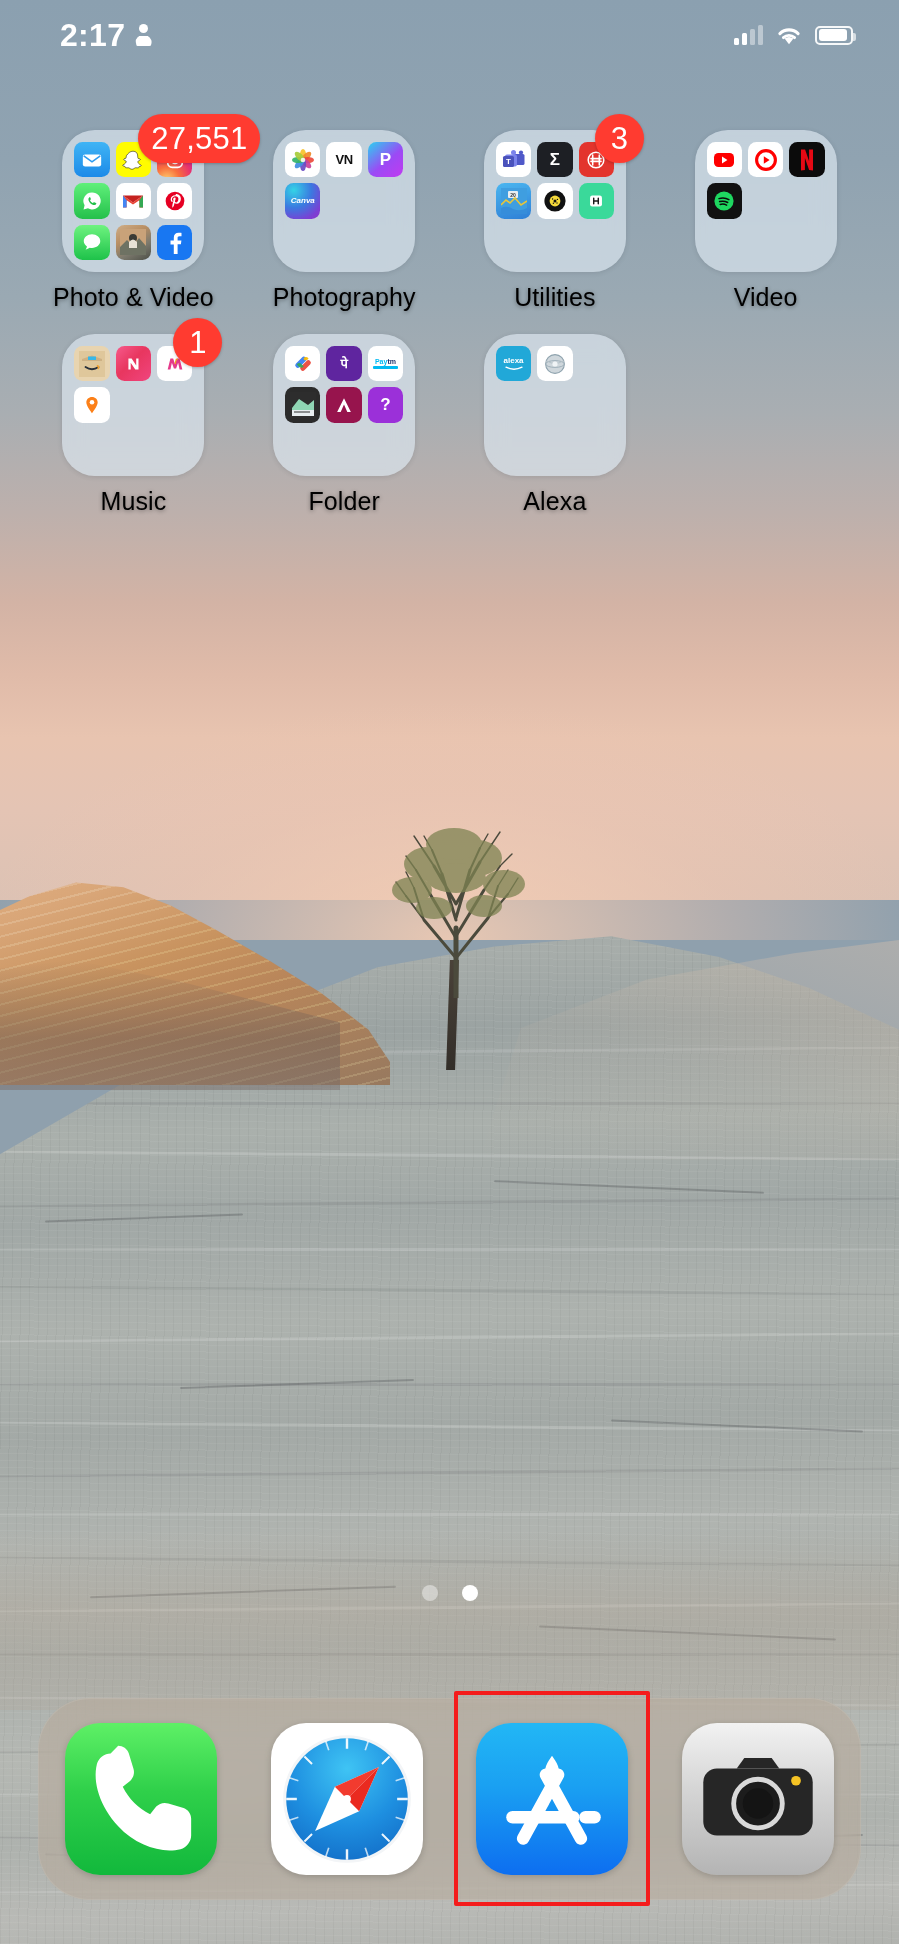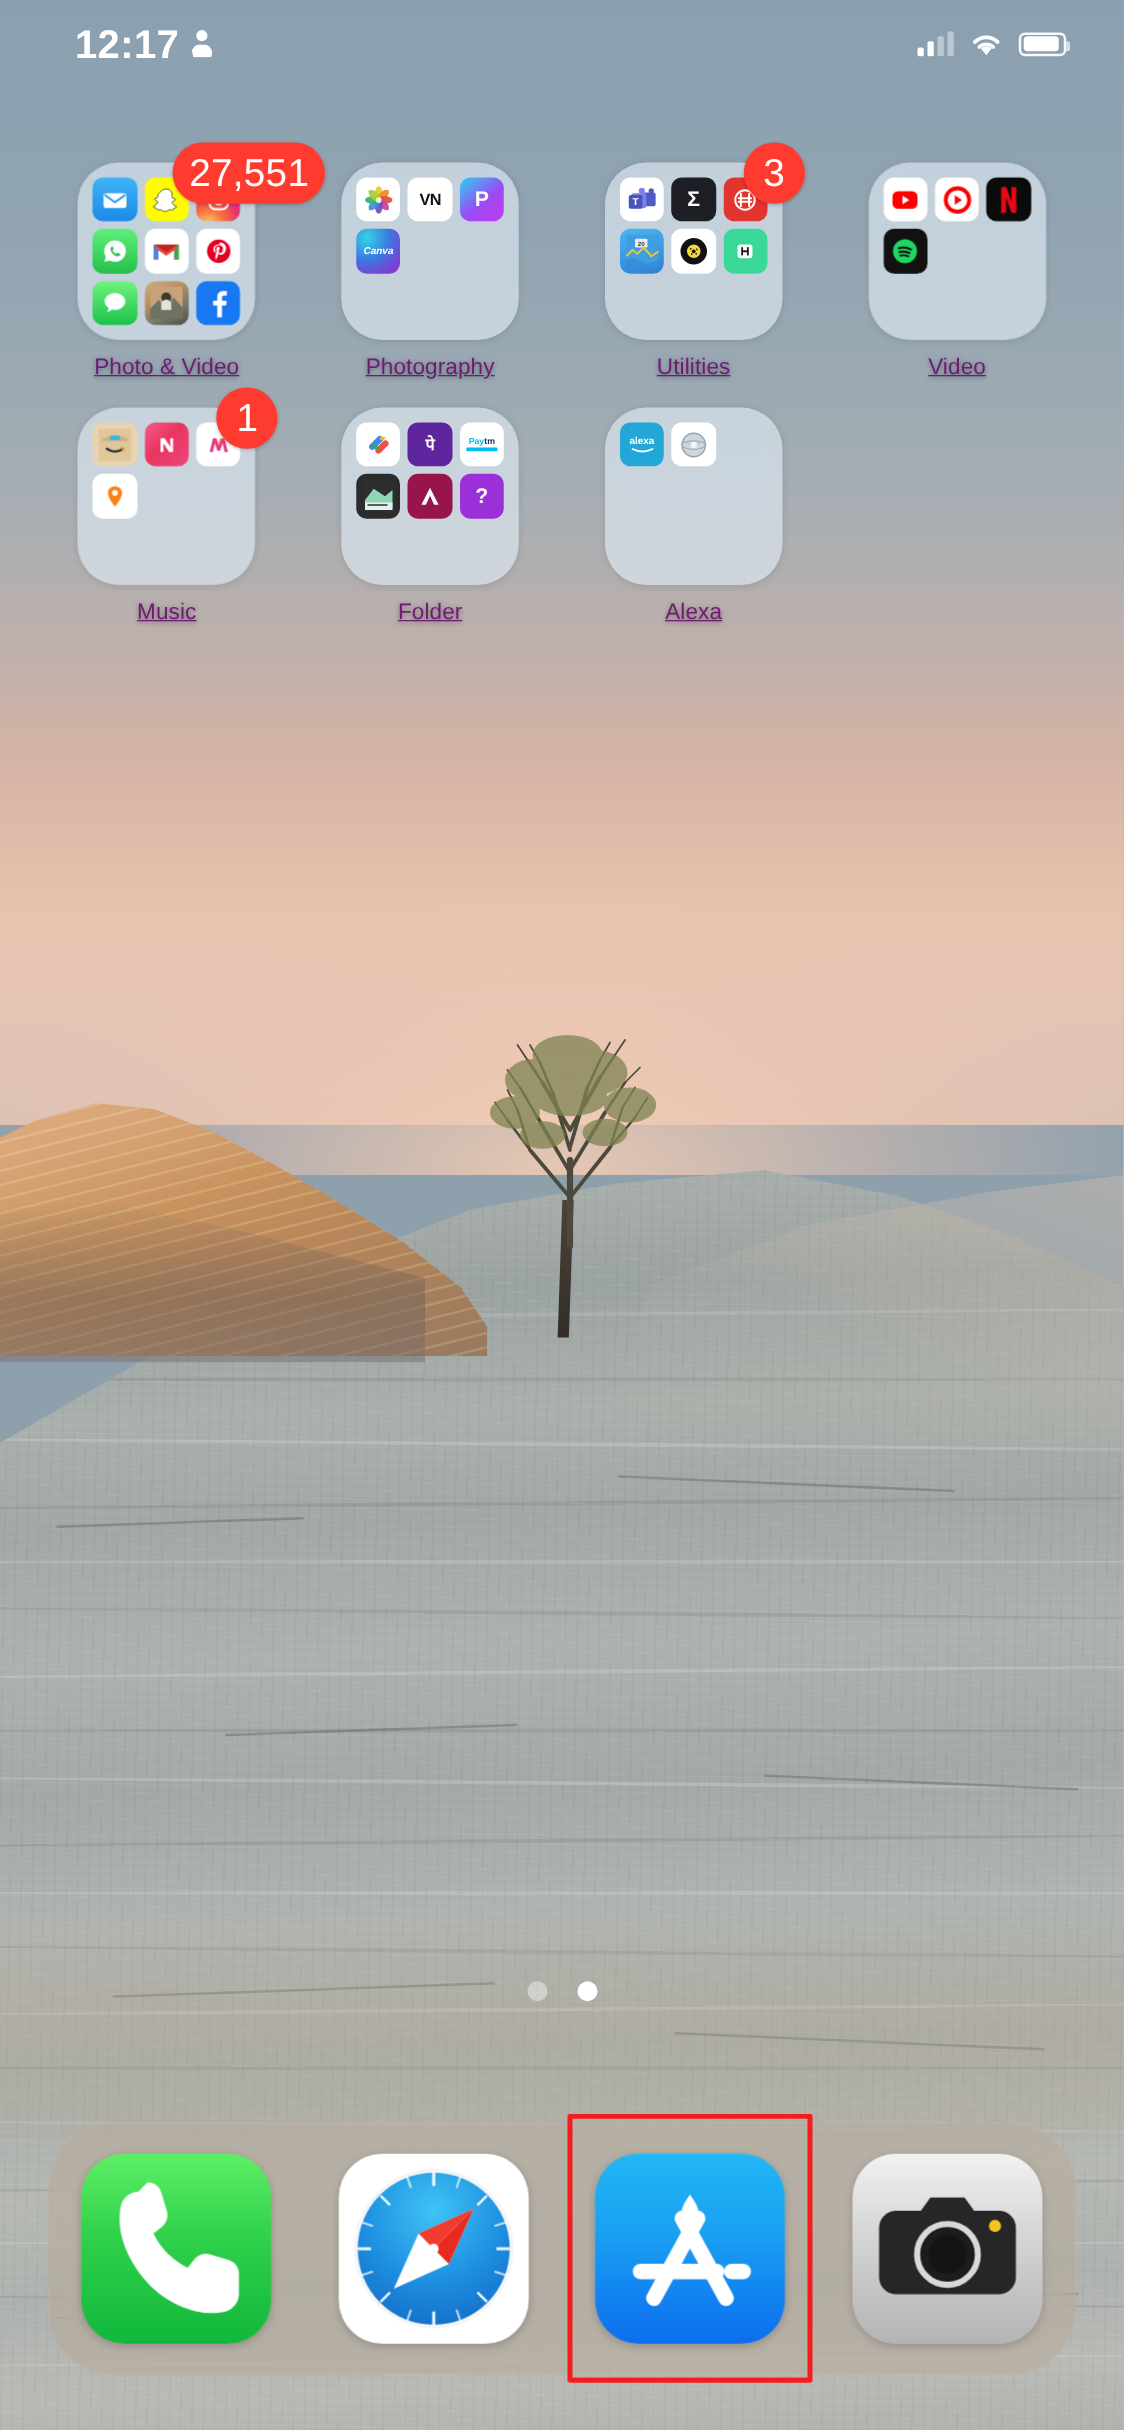--- a/index.html
+++ b/index.html
@@ -152,24 +152,23 @@
     min-width:49px; height:49px; padding:12px 13px;
     border-radius:25px; background:#ff3b30;
     color:#fff; font-size:31px; font-weight:400;
     display:flex; align-items:center; justify-content:center;
     letter-spacing:.2px; box-shadow:0 1px 3px rgba(0,0,0,.22);
     z-index:3;
   }
   .badge.wide { right:-56px; }
 
   .app-label {
-    margin-top:11px; font-size:18px; color:#701a75; font-weight:400;
+    margin-top:11px; font-size:25px; color:#000000; font-weight:400;
     text-shadow:0 1px 4px rgba(0,0,0,.40); white-space:nowrap;
     letter-spacing:.1px;
-    text-decoration:underline;
   }
 
   
   #page-dots {
     position:absolute; left:0; width:100%; top:1585px;
     display:flex; justify-content:center; gap:24px; z-index:10;
   }
   .dot { width:16px; height:16px; border-radius:50%; background:rgba(255,255,255,.42); }
   .dot.active { background:#fff; }
 
@@ -258,21 +257,21 @@
         <ellipse cx="88" cy="70" rx="30" ry="15"></ellipse>
         <ellipse cx="66" cy="100" rx="18" ry="11"></ellipse>
         <ellipse cx="116" cy="98" rx="18" ry="11"></ellipse>
       </g>
     </svg>
   </div>
 </div>
 
 <div id="status-bar">
   <div class="status-left">
-    <span id="clock">12:17</span>
+    <span id="clock">2:17</span>
     <span class="person-ico">
       <span class="head"></span>
         <span class="body"></span>
     </span>
   </div>
   <div class="status-right">
     <span class="signal">
       <i></i>
         <i></i>
         <i></i>

